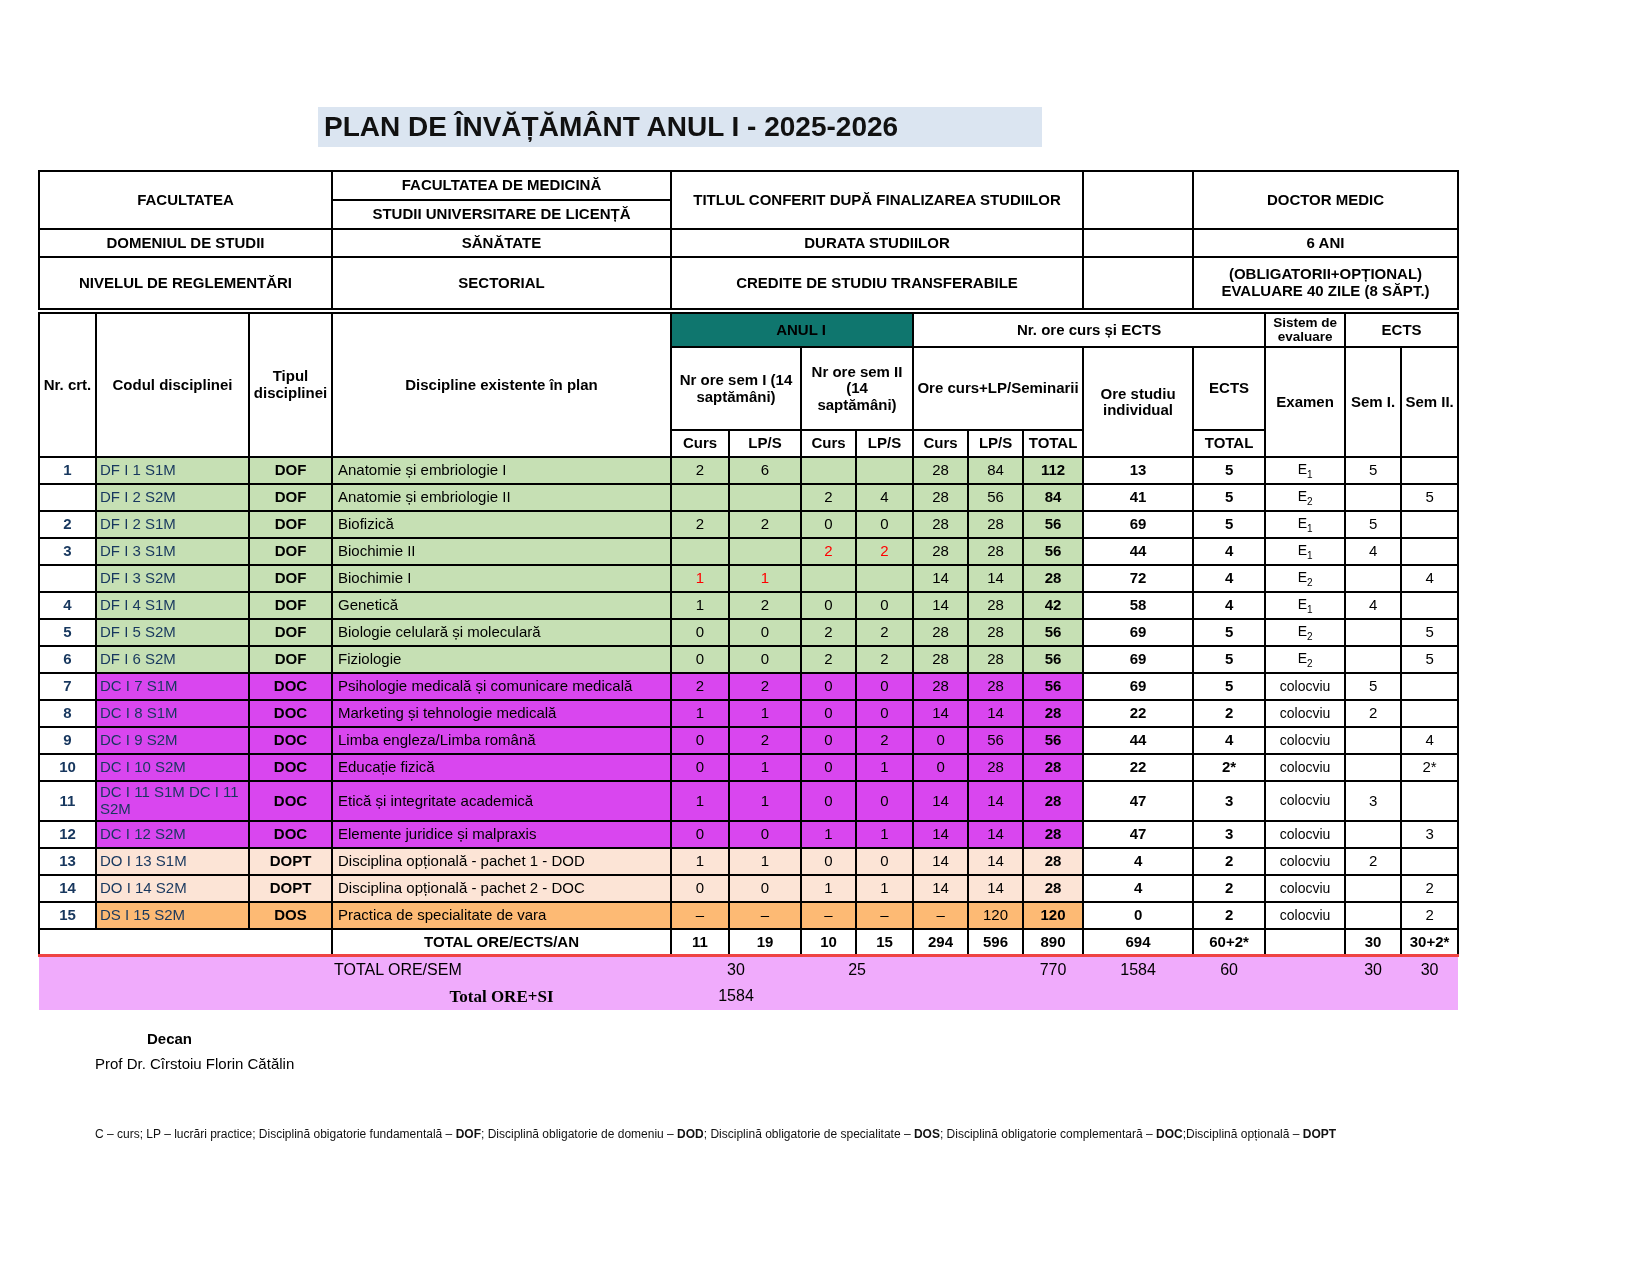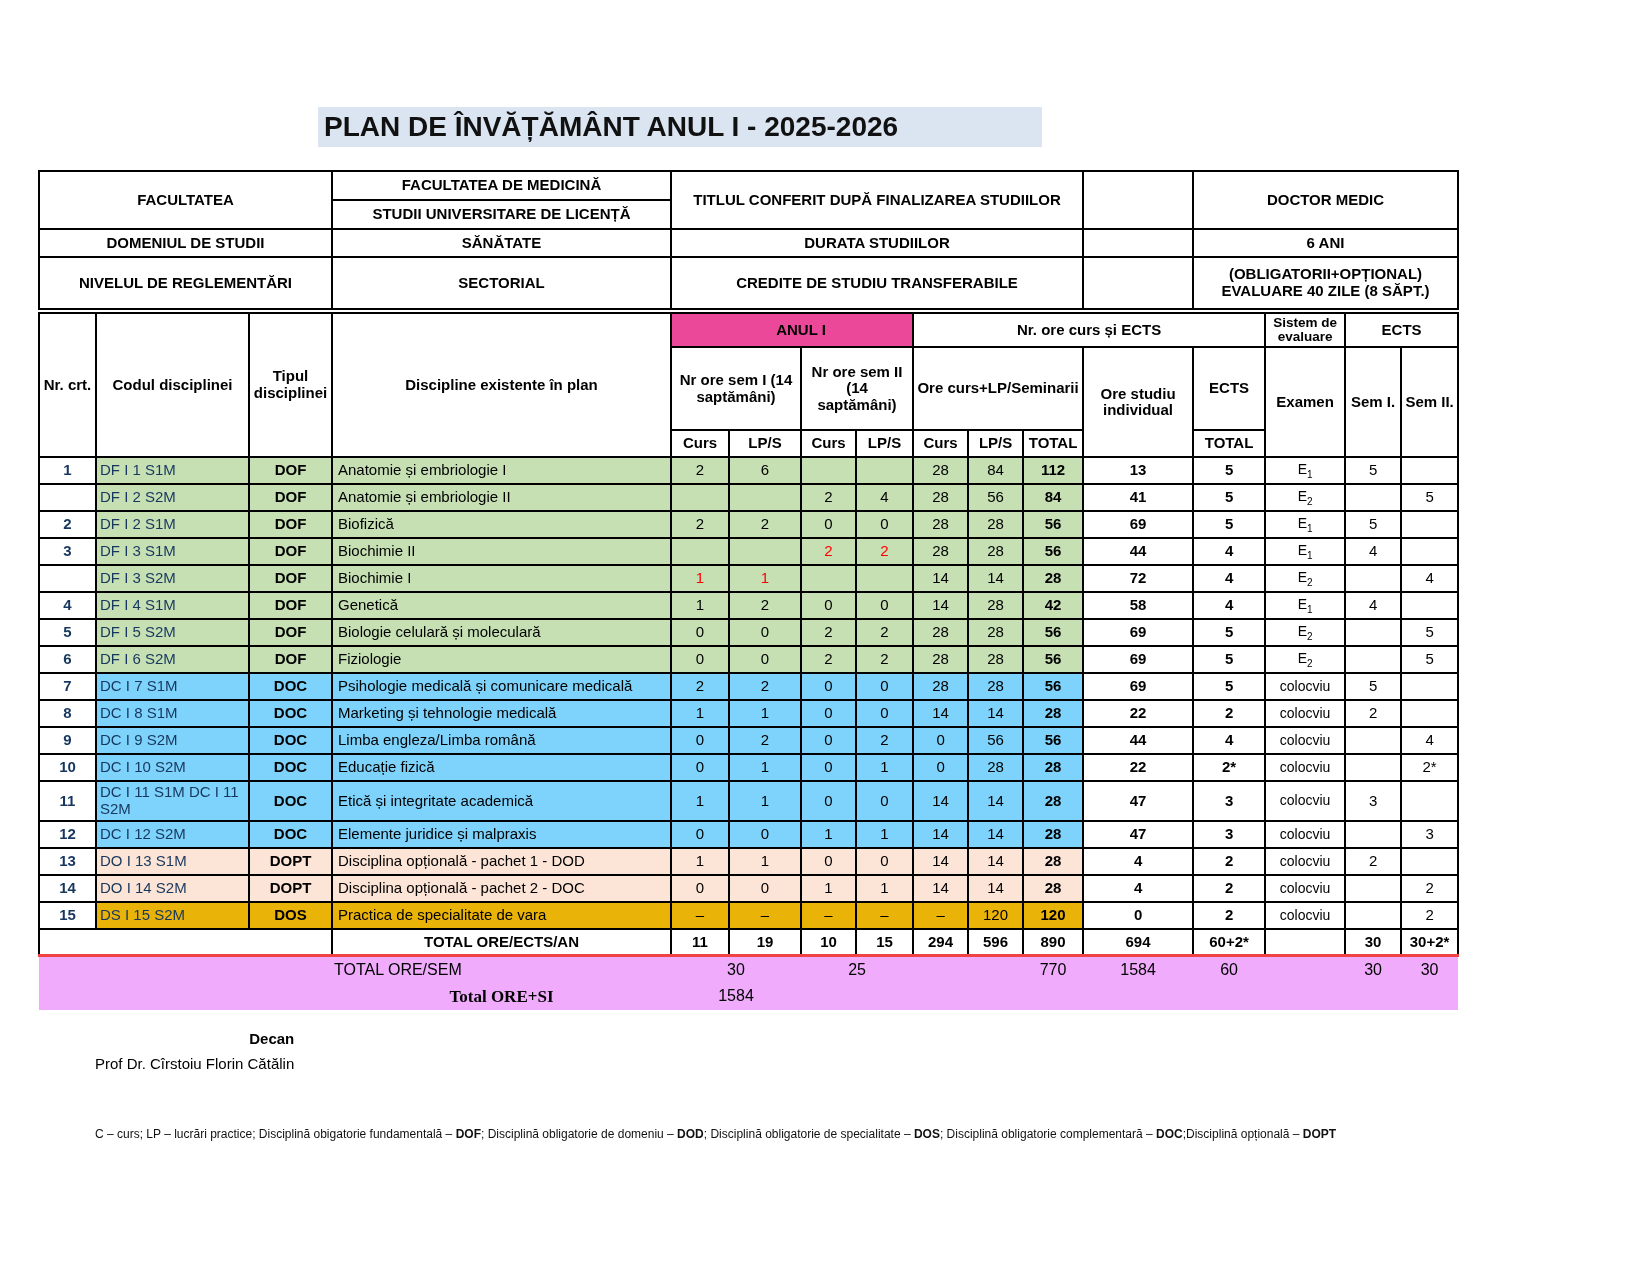--- a/index.html
+++ b/index.html
@@ -19,45 +19,45 @@
   .info td{font-weight:bold;}
   .info .r1{height:29px;}
   .info .r2{height:28px;}
   .info .r3{height:52px;}
 
   .plan{position:absolute;left:38px;top:312px;width:1419px;}
   .plan thead th{font-weight:bold;}
   .plan .ra{height:33px;}
   .plan .rb{height:83px;}
   .plan .rc{height:27px;}
-  .orange{background:#ec4899;padding-left:21px;}
+  .orange{background:#0f766e;padding-left:21px;}
   .sistem{font-size:13.5px;line-height:1.05;}
   .plan tbody td{height:27px;}
 
   .g1{background:#c6e0b4;}
-  .g2{background:#7dd3fc;margin-top:44px;}
+  .g2{background:#d946ef;margin-top:44px;}
   .pe{background:#fce4d6;}
-  .wh{background:#eab308;}
+  .wh{background:#fdba74;}
   .red{color:#ff0000;}
   .nrcell{color:#17375e;font-weight:bold;}
   .codecell{color:#17375e;text-align:left;}
   .tipcell{font-weight:bold;}
   .namecell{text-align:left;padding-left:5px;}
   .bold{font-weight:bold;}
   .exam{font-size:14px;}
   .exam sub{font-size:10px;}
 
   .totalrow td{font-weight:bold;border-bottom:3px solid #ef4444;height:29px;}
   .nb td{border:none;background:#f0abfc;}
   .semrow td{font-size:16px;height:31px;}
   .semrow .lbl{text-align:left;padding-left:2px;}
   .sirow td{font-size:16px;height:27px;}
   .sirow .lbl{font-weight:bold;font-size:17px;font-family:Liberation Serif, serif;}
 
-  .sig{position:absolute;font-size:15px;text-align:right;}
+  .sig{position:absolute;font-size:15px;}
   .sig .sig-title{font-weight:bold;}
   .sig-decan{left:95px;top:1030px;}
   .sig-decan .sig-title{margin-left:52px;}
   .sig-secretar{left:855px;top:1030px;}
   .sig .sig-name{margin-top:8px;}
 
   .legend{position:absolute;left:95px;top:1124px;width:1345px;
           font-size:12px;line-height:1.75;color:#111;}
   .legend b{font-weight:bold;}
 </style>

